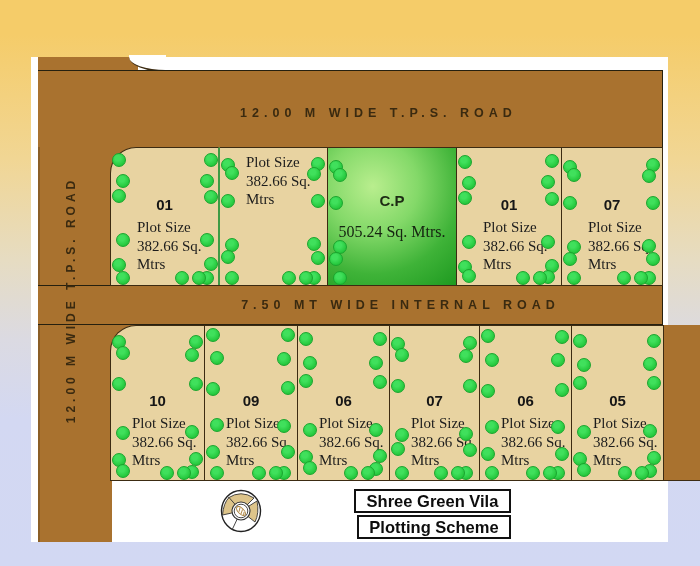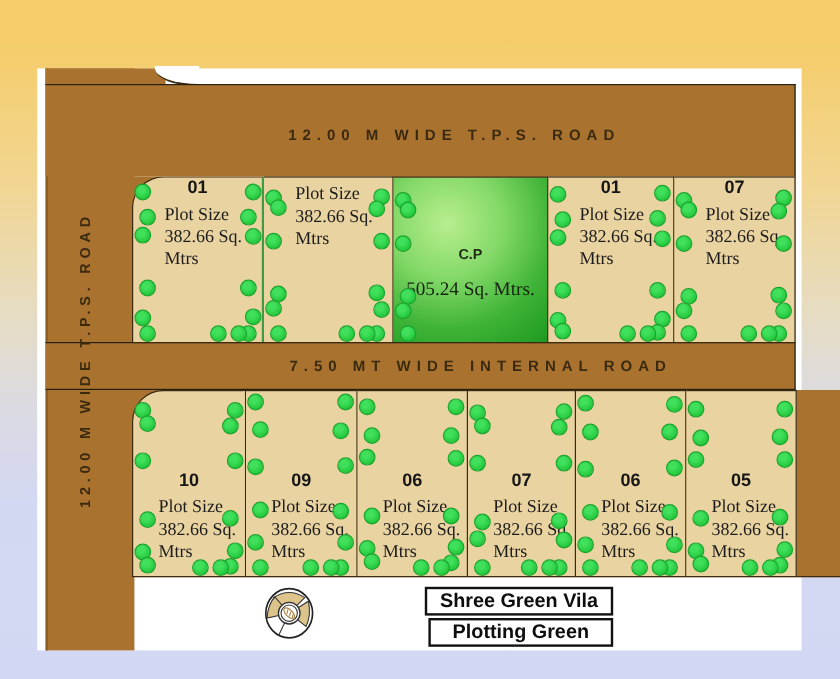--- a/index.html
+++ b/index.html
@@ -34,27 +34,27 @@
   
   .plot-row{position:absolute;background:#A9722F;}
   .plot{position:absolute;top:0;background:#E8D3A1;box-sizing:border-box;
     border-top:1.5px solid #3c2b12;border-right:1.2px solid #3c2b12;height:100%;overflow:visible;}
   .plot.first{border-left:1.5px solid #3c2b12;border-top-left-radius:26px;}
   .plot.green-div{border-right-color:#3f9b44;border-right-width:2px;}
   .plot.last{border-right:1.5px solid #3c2b12;}
   .plot-row{border-bottom:1.5px solid #3c2b12;box-sizing:content-box;}
   .plot-num{display:block;text-align:center;font-size:15px;font-weight:600;color:#161616;
     font-family:"Liberation Sans",sans-serif;}
-  .row-top .plot-num{}
+  .row-top .plot-num{margin-top:48px;}
   .row-bottom .plot-num{margin-top:66px;}
   .size-lines{margin-top:5px;padding-left:26px;font-family:"Liberation Serif",serif;
     font-size:15px;line-height:18.5px;color:#1c1c1c;}
   .row-bottom .size-lines{padding-left:21px;}
   .plot.cp{background:radial-gradient(circle at 35% 28%,#b9ee8e 0%,#84d969 35%,#3fb338 68%,#1e9a20 100%);}
-  .cp-label{text-align:center;margin-top:57px;font-size:12px;font-weight:600;color:#1d2b14;}
+  .cp-label{text-align:center;margin-top:44px;font-size:15px;font-weight:600;color:#1d2b14;}
   .cp-area{text-align:center;margin-top:14px;font-family:"Liberation Serif",serif;font-size:16px;color:#162411;}
   
   .tree{position:absolute;width:14px;height:14px;border-radius:50%;
     background:radial-gradient(circle at 40% 35%,#40e05c 25%,#23c63a 75%);
     border:1px solid #1aa52e;box-sizing:border-box;}
   
   .footer-box{position:absolute;background:#ffffff;border:2px solid #111;box-sizing:border-box;
     display:flex;align-items:center;justify-content:center;font-weight:700;font-size:16.5px;color:#0d0d0d;margin-left:44px;}
   .box1{left:310px;top:489px;width:157px;height:24px;}
   .box2{left:313px;top:515px;width:154px;height:24px;}
@@ -320,14 +320,14 @@
     <circle cx="22" cy="23" r="9" fill="#ffffff" stroke="#333" stroke-width="1.1"></circle>
     <circle cx="22" cy="23" r="6.8" fill="none" stroke="#333" stroke-width="0.9"></circle>
     <g transform="rotate(45 22 23)" stroke="#b08948" stroke-width="1">
       <ellipse cx="22" cy="23" rx="5.6" ry="2.8" fill="none"></ellipse>
       <line x1="19" y1="21.4" x2="21" y2="24.8"></line>
       <line x1="22" y1="20.8" x2="24" y2="25"></line>
       <line x1="25" y1="21.4" x2="26.5" y2="24"></line>
     </g>
   </svg>
   <div class="footer-box box1">Shree Green Vila</div>
-  <div class="footer-box box2">Plotting Green</div>
+  <div class="footer-box box2">Plotting Scheme</div>
 </div>
 
 </body></html>

